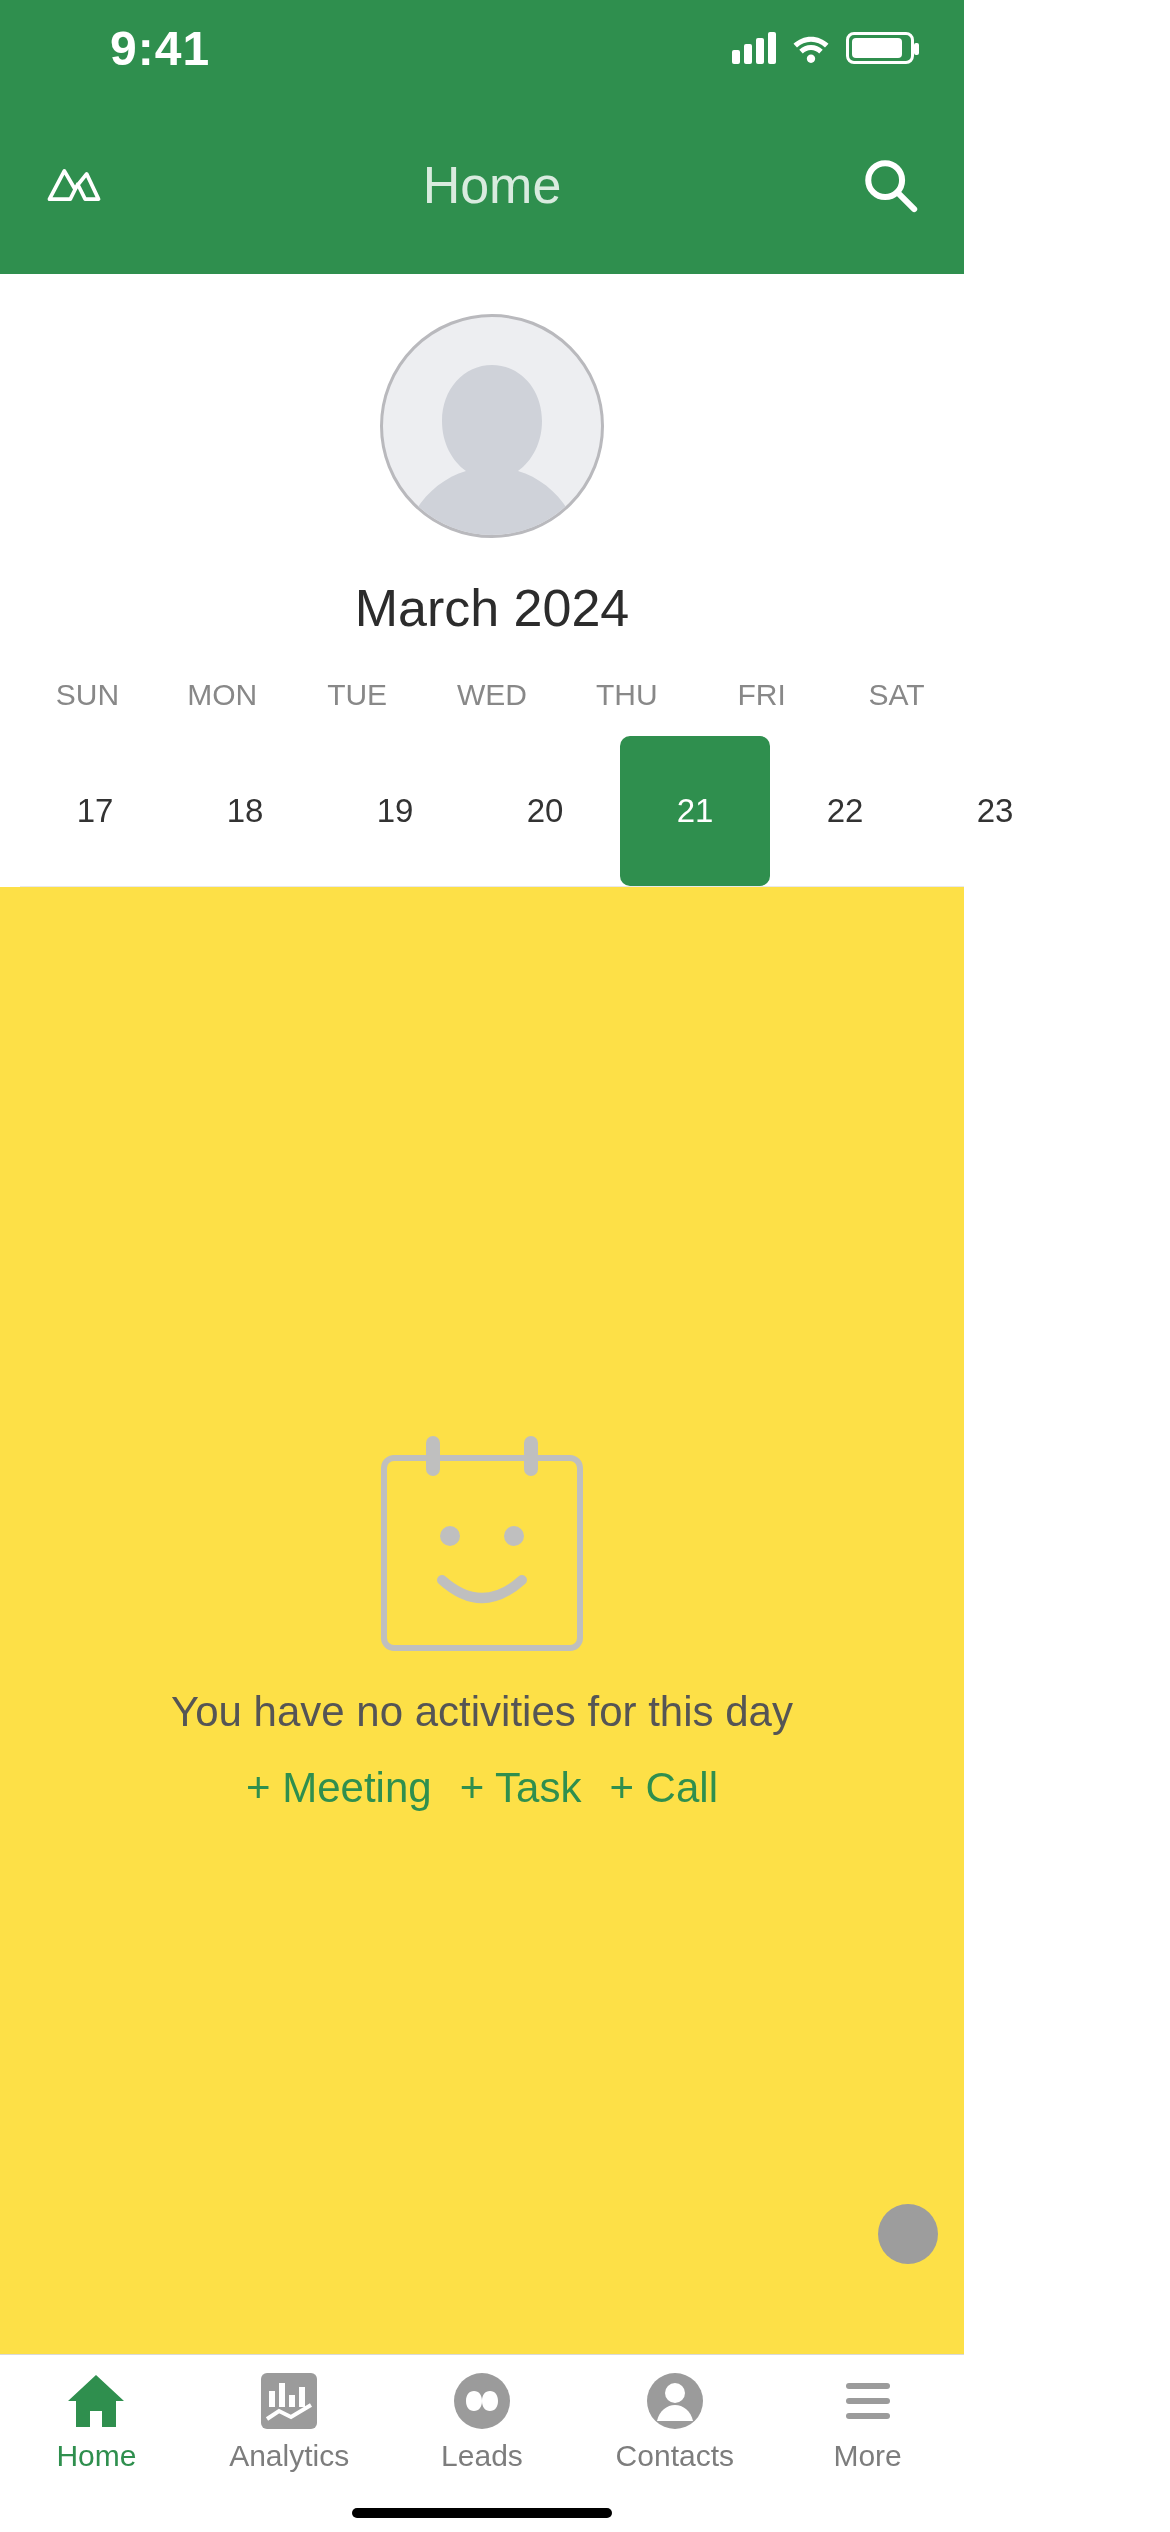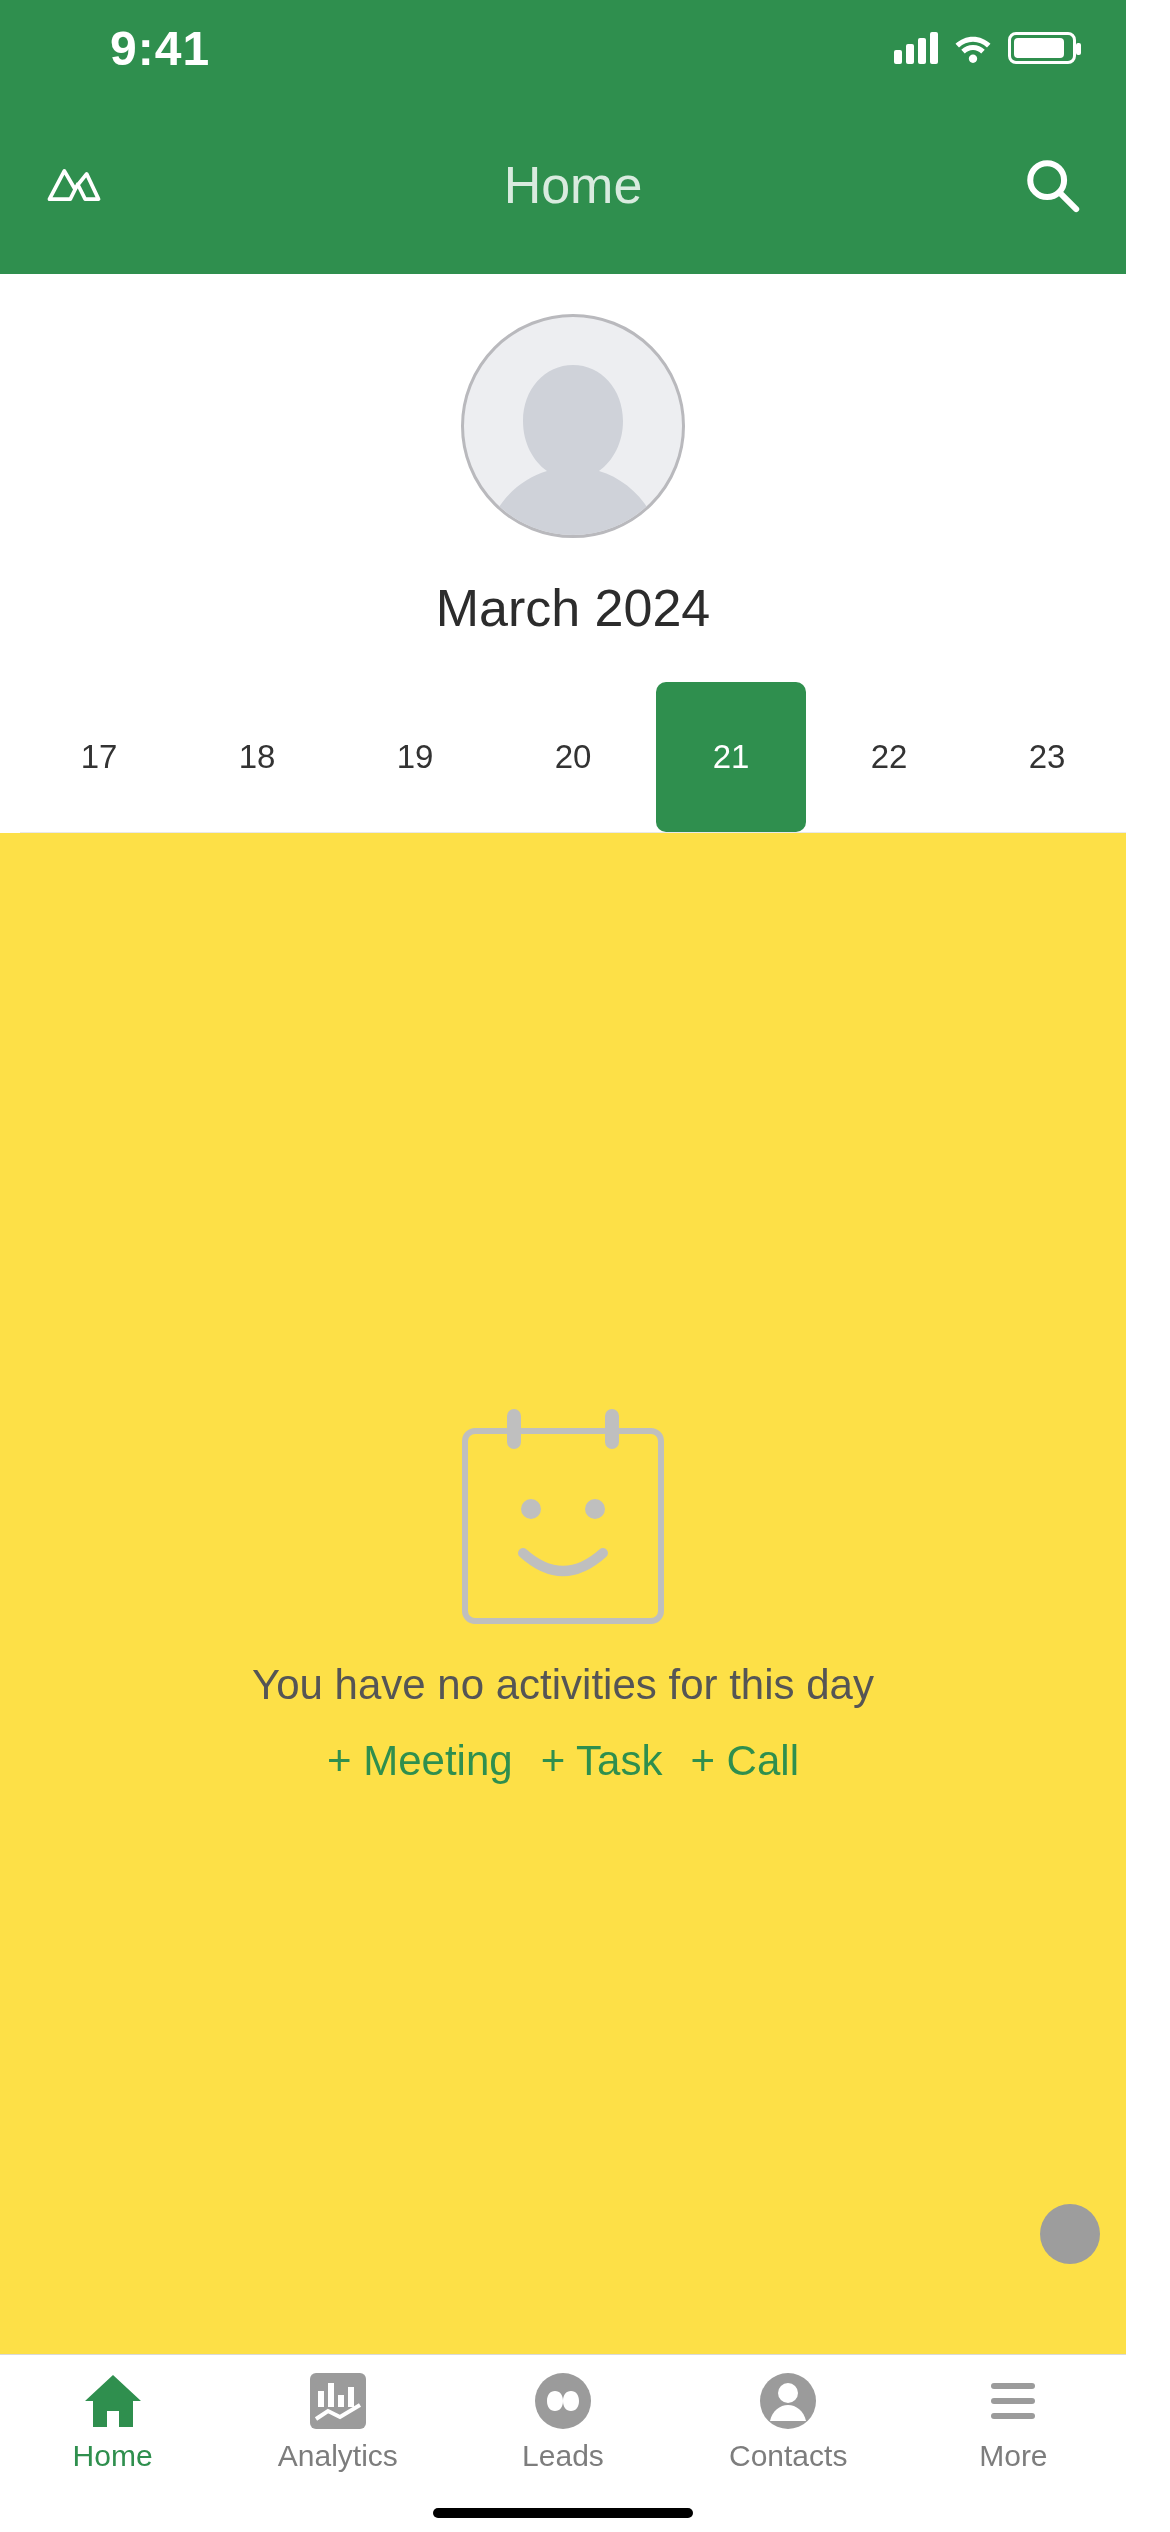--- a/index.html
+++ b/index.html
@@ -1,17 +1,17 @@
 <!DOCTYPE html>
 <html><head>
 <meta charset="utf-8">
 <style>
   * { box-sizing: border-box; margin: 0; padding: 0; }
   html, body { width: 1170px; height: 2532px; font-family: -apple-system, Helvetica, Arial, sans-serif; background:#fff; }
-  .root { width:1126px; height:2532px; position:relative; display:flex; flex-direction:column; }
+  .root { width:964px; height:2532px; position:relative; display:flex; flex-direction:column; }
 
   
   .statusbar { height:96px; background:#2f8f4e; display:flex; align-items:center; justify-content:space-between; padding:0 50px 0 110px; color:#fff; }
   .statusbar .time { font-size:48px; font-weight:600; letter-spacing:1px; }
   .status-icons { display:flex; align-items:center; gap:14px; }
   .bars { display:flex; align-items:flex-end; gap:4px; }
   .bars span { width:8px; background:#fff; border-radius:2px; display:block; }
   .bars span:nth-child(1){height:14px;}
   .bars span:nth-child(2){height:20px;}
   .bars span:nth-child(3){height:26px;}
@@ -96,20 +96,29 @@
     </div>
   </div>
 
   <div class="cal-header">
     <div class="avatar">
       <svg viewBox="0 0 200 190">
         <path d="M100 20c28 0 50 24 50 56 0 22-10 40-24 50 28 8 54 34 60 64H14c6-30 32-56 60-64-14-10-24-28-24-50 0-32 22-56 50-56z" fill="#cfd2d9"></path>
       </svg>
     </div>
     <div class="month">March 2024</div>
+    <div class="weekrow">
+      <div class="dow">SUN</div>
+      <div class="dow">MON</div>
+      <div class="dow">TUE</div>
+      <div class="dow">WED</div>
+      <div class="dow">THU</div>
+      <div class="dow">FRI</div>
+      <div class="dow">SAT</div>
+    </div>
     <div class="daysrow">
       <div class="daycell">
           <div class="daynum">17</div>
         </div>
       <div class="daycell">
           <div class="daynum">18</div>
         </div>
       <div class="daycell">
           <div class="daynum">19</div>
         </div>

